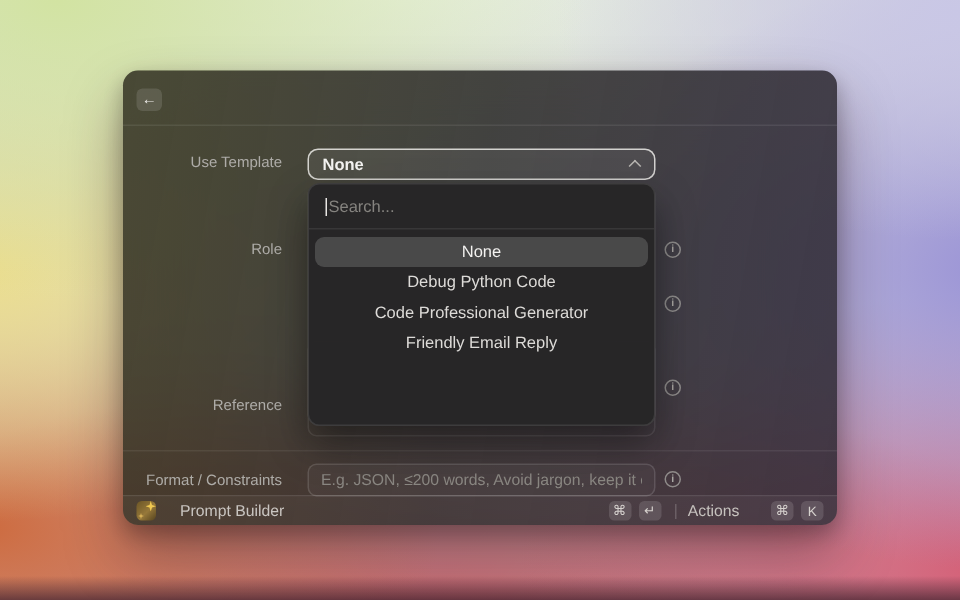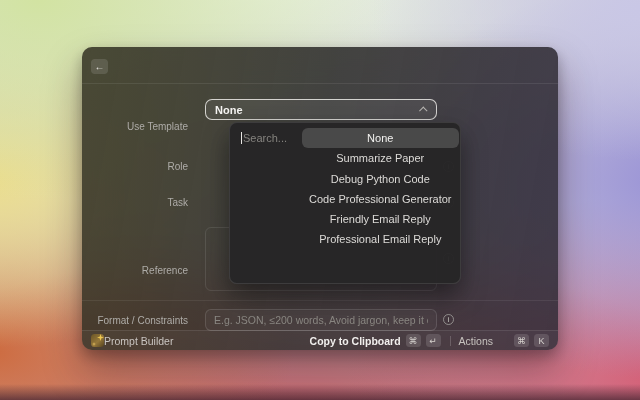--- a/index.html
+++ b/index.html
@@ -47,21 +47,21 @@
     left:9px; top:12px; width:17px; height:15px;
     border:none; border-radius:4px; background:rgba(255,255,255,0.12);
     color:#eceae7; font-size:10px; line-height:14px; text-align:center;
     font-family:inherit; cursor:default; display:flex; align-items:center; justify-content:center;
   }
 
   .field-label {
     left:0; width:106px; text-align:right;
     font-size:10px; color:#aeaca8; line-height:13px;
   }
-  .lbl-template { top:73px; }
+  .lbl-template { top:55px; }
   .lbl-role     { top:113px;padding-left:16px; }
   .lbl-task     { top:149px; }
   .lbl-ref      { top:205px;margin-top:12px; }
   .lbl-format   { top:267px; }
 
   .info-icon {
     left:361px; width:11px; height:11px; border-radius:50%;
     border:1px solid rgba(170,168,164,0.75); color:#a9a7a3;
     font-size:7px; line-height:9px; text-align:center; font-weight:700;
     display:flex; align-items:center; justify-content:center;
@@ -101,21 +101,21 @@
     outline:none;
   }
   .format-input::placeholder { color:#8a8782; }
 
   
   .dropdown {
     left:123px; top:75px; width:232px; height:162px; z-index:5;
     background:rgba(38,37,38,0.97);
     border:1px solid rgba(255,255,255,0.10); border-radius:8px;
     box-shadow:0 12px 26px rgba(0,0,0,0.45);
-    display:flex; flex-direction:row;margin-left:24px;
+    display:flex; flex-direction:column;
   }
   .dd-search {
     height:29px; display:flex; align-items:center; padding:0 11px;
     font-size:11px; color:#85837f; flex:0 0 auto;
   }
   .dd-cursor { width:1px; height:12px; background:#e8e6e3; margin-right:1px; }
   .dd-divider { height:1px; background:rgba(255,255,255,0.08); flex:0 0 auto; }
   .dd-list { flex:1; padding:5px 4px; }
   .dd-item {
     height:20.3px; line-height:20.3px; padding:0 7px; border-radius:6px;
@@ -125,21 +125,21 @@
 
   
   .footer {
     left:0; right:0; bottom:0; height:20px;
     border-top:1px solid rgba(255,255,255,0.09);
     background:rgba(255,255,255,0.035);
     border-radius:0 0 10px 10px;
     display:flex; align-items:center; padding:0 9px;
     font-size:10.5px; z-index:6;
   }
-  .f-left { display:flex; align-items:center; gap:0; }
+  .f-left { display:flex; align-items:center; gap:16px; }
   .app-icon {
     position:relative; width:13px; height:13px; border-radius:3.5px;
     background:linear-gradient(135deg,#6b5526,#96783a 55%,#55431f);
     flex:0 0 auto;
   }
   .app-icon .star {
     position:absolute; top:0px; right:0px; width:7px; height:7px; background:#efc851;
     clip-path:polygon(50% 0%,62% 38%,100% 50%,62% 62%,50% 100%,38% 62%,0% 50%,38% 38%);
   }
   .app-icon .star2 {
@@ -170,21 +170,20 @@
   </button>
   <div class="header-divider"></div>
 
   <div class="field-label lbl-template">Use Template</div>
   <div class="select-box">
     <span>None</span>
     <span class="chev"></span>
   </div>
 
   <div class="field-label lbl-role">Role</div>
-  <div class="field-label lbl-task">Task</div>
   <div class="field-label lbl-ref">Reference</div>
   <div class="field-label lbl-format">Format / Constraints</div>
 
   <div class="info-icon info-role">i</div>
   <div class="info-icon info-task">i</div>
   <div class="info-icon info-ref">i</div>
   <div class="info-icon info-format">i</div>
 
   <div class="ref-box"></div>
   <div class="mid-divider"></div>
@@ -192,38 +191,35 @@
   <input class="format-input" placeholder="E.g. JSON, ≤200 words, Avoid jargon, keep it concise..." style="">
 
   <div class="dropdown">
     <div class="dd-search">
       <span class="dd-cursor"></span>
       <span>Search...</span>
     </div>
     <div class="dd-divider"></div>
     <div class="dd-list">
       <div class="dd-item selected">None</div>
-      <div class="dd-item">Summarize Paper</div>
       <div class="dd-item">Debug Python Code</div>
       <div class="dd-item">Code Professional Generator</div>
       <div class="dd-item">Friendly Email Reply</div>
-      <div class="dd-item">Professional Email Reply</div>
     </div>
   </div>
 
   <div class="footer">
     <div class="f-left">
       <span class="app-icon">
         <span class="star"></span>
         <span class="star2"></span>
       </span>
       <span class="f-name">Prompt Builder</span>
     </div>
     <div class="f-right">
-      <span class="f-primary">Copy to Clipboard</span>
       <span class="key">⌘</span>
       <span class="key">↵</span>
       <span class="v-divider"></span>
       <span class="f-secondary">Actions</span>
       <span class="key">⌘</span>
       <span class="key">K</span>
     </div>
   </div>
 
 </div>

